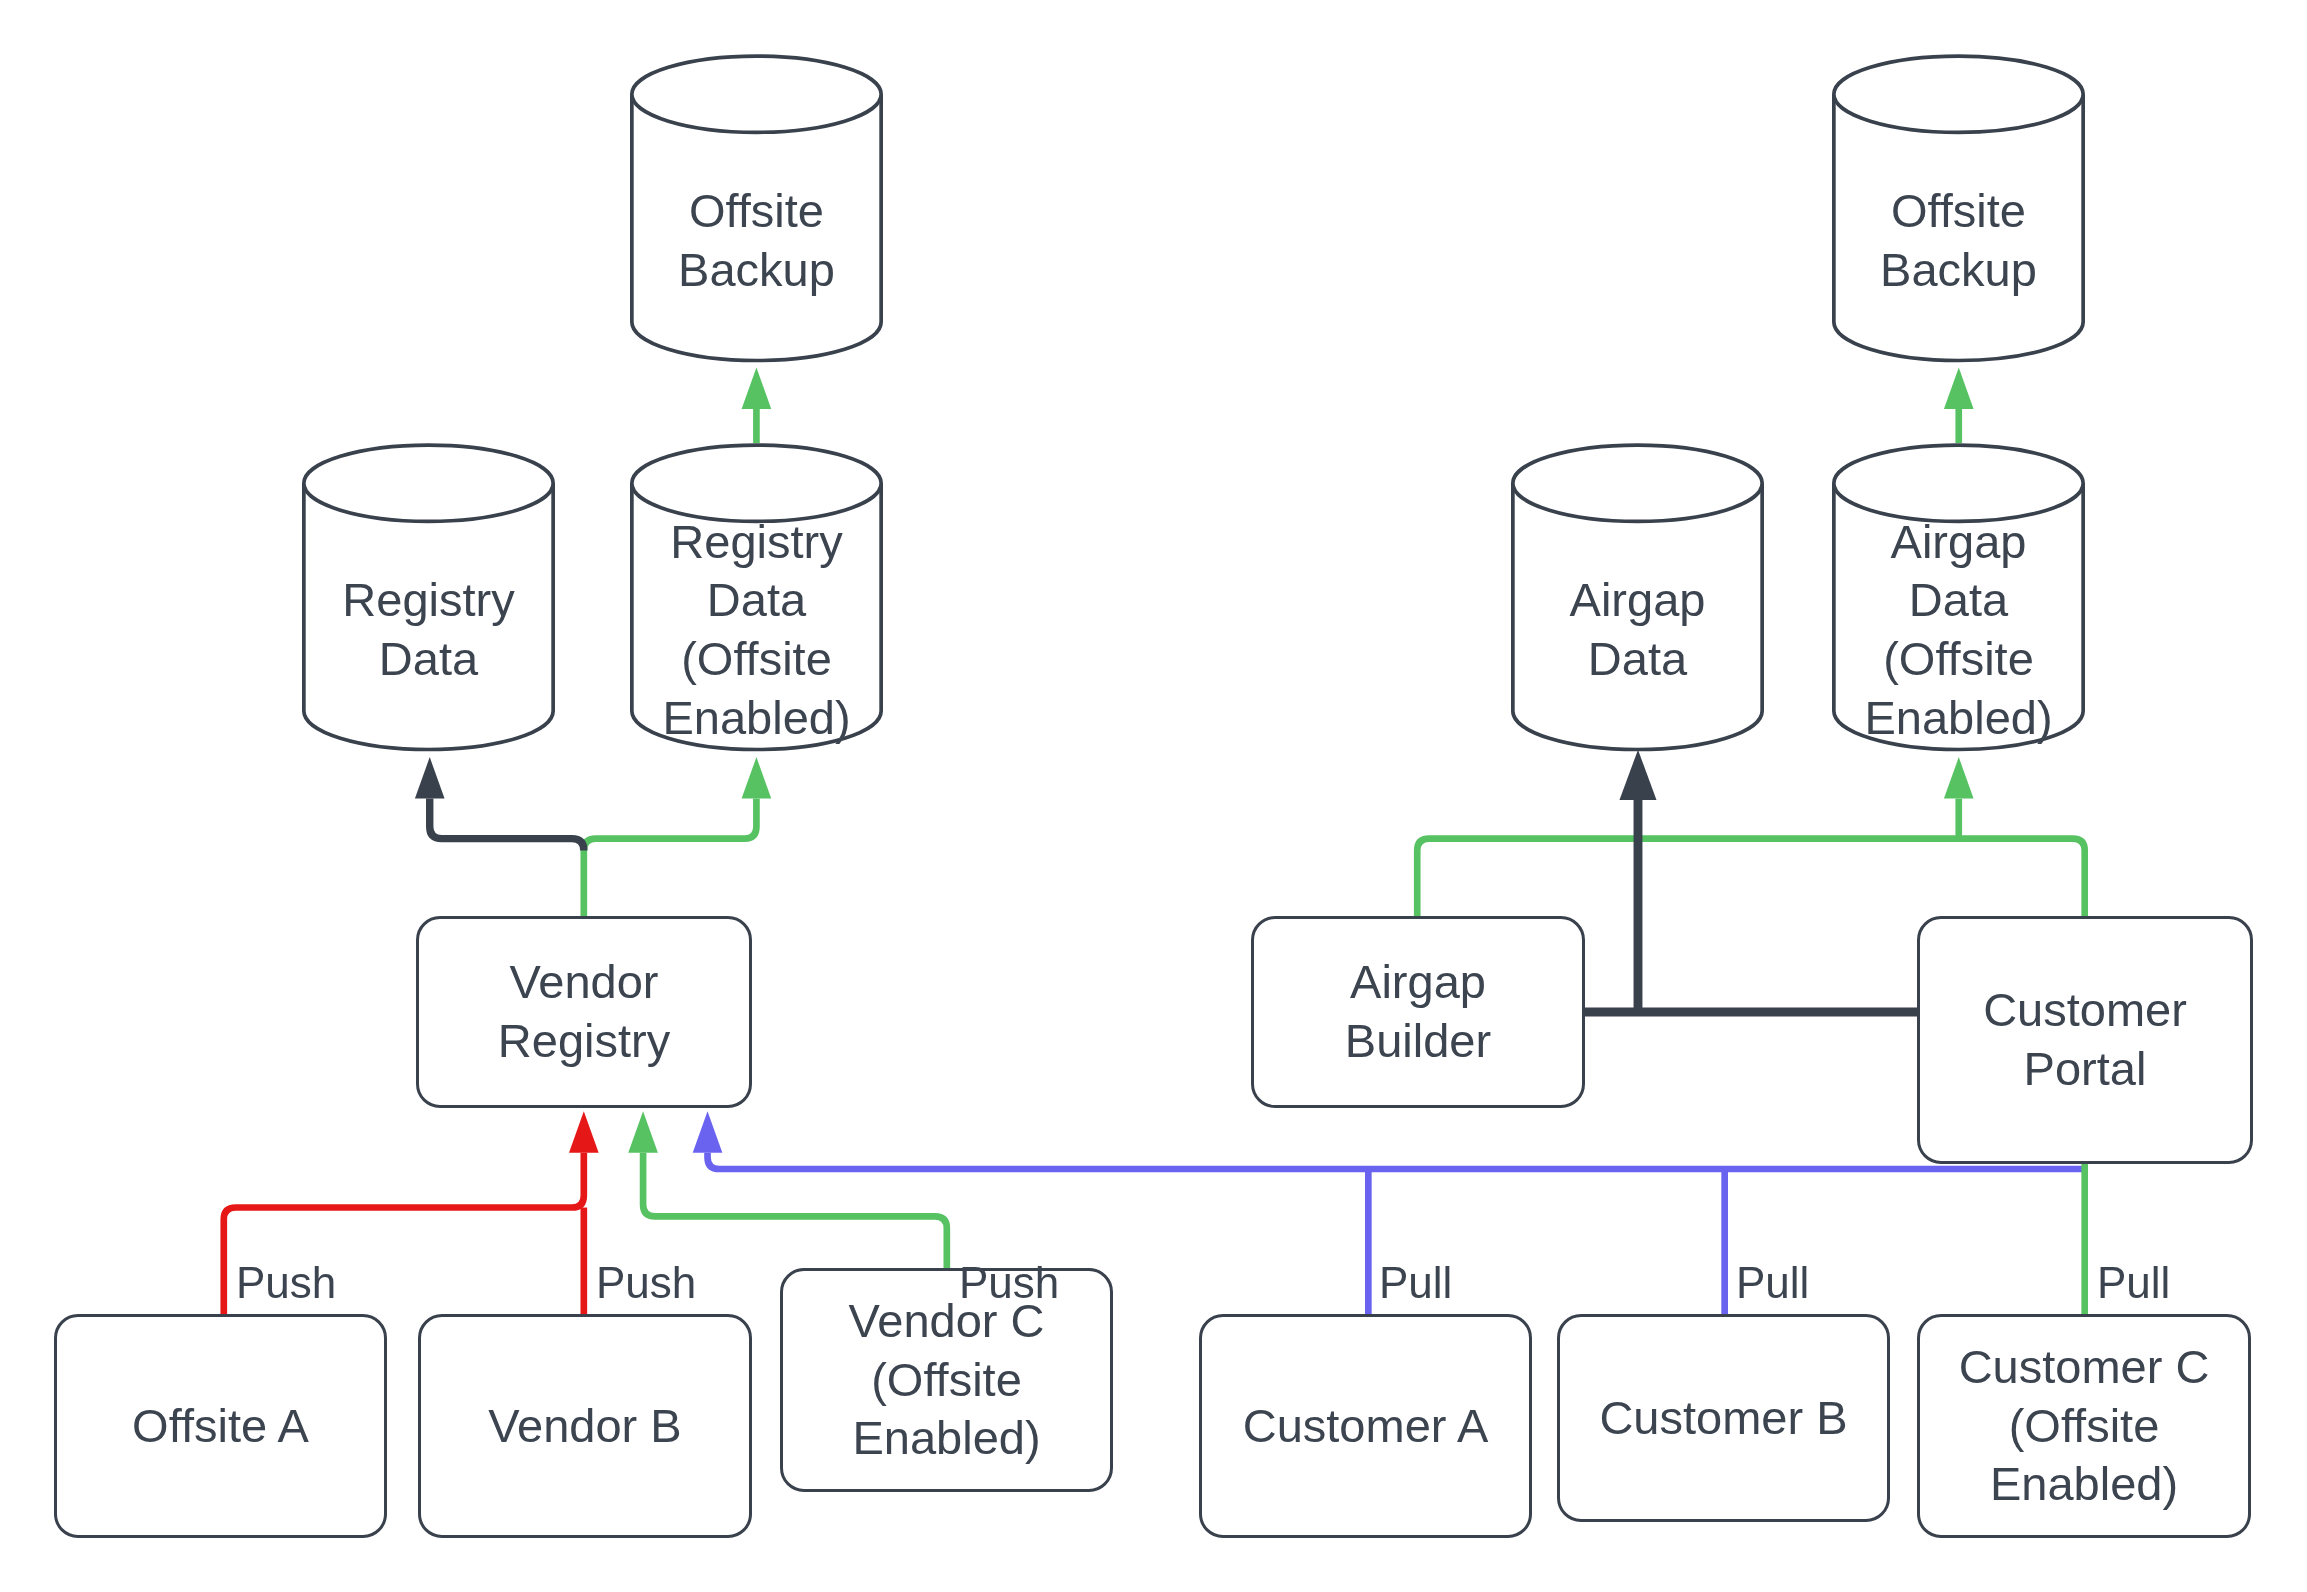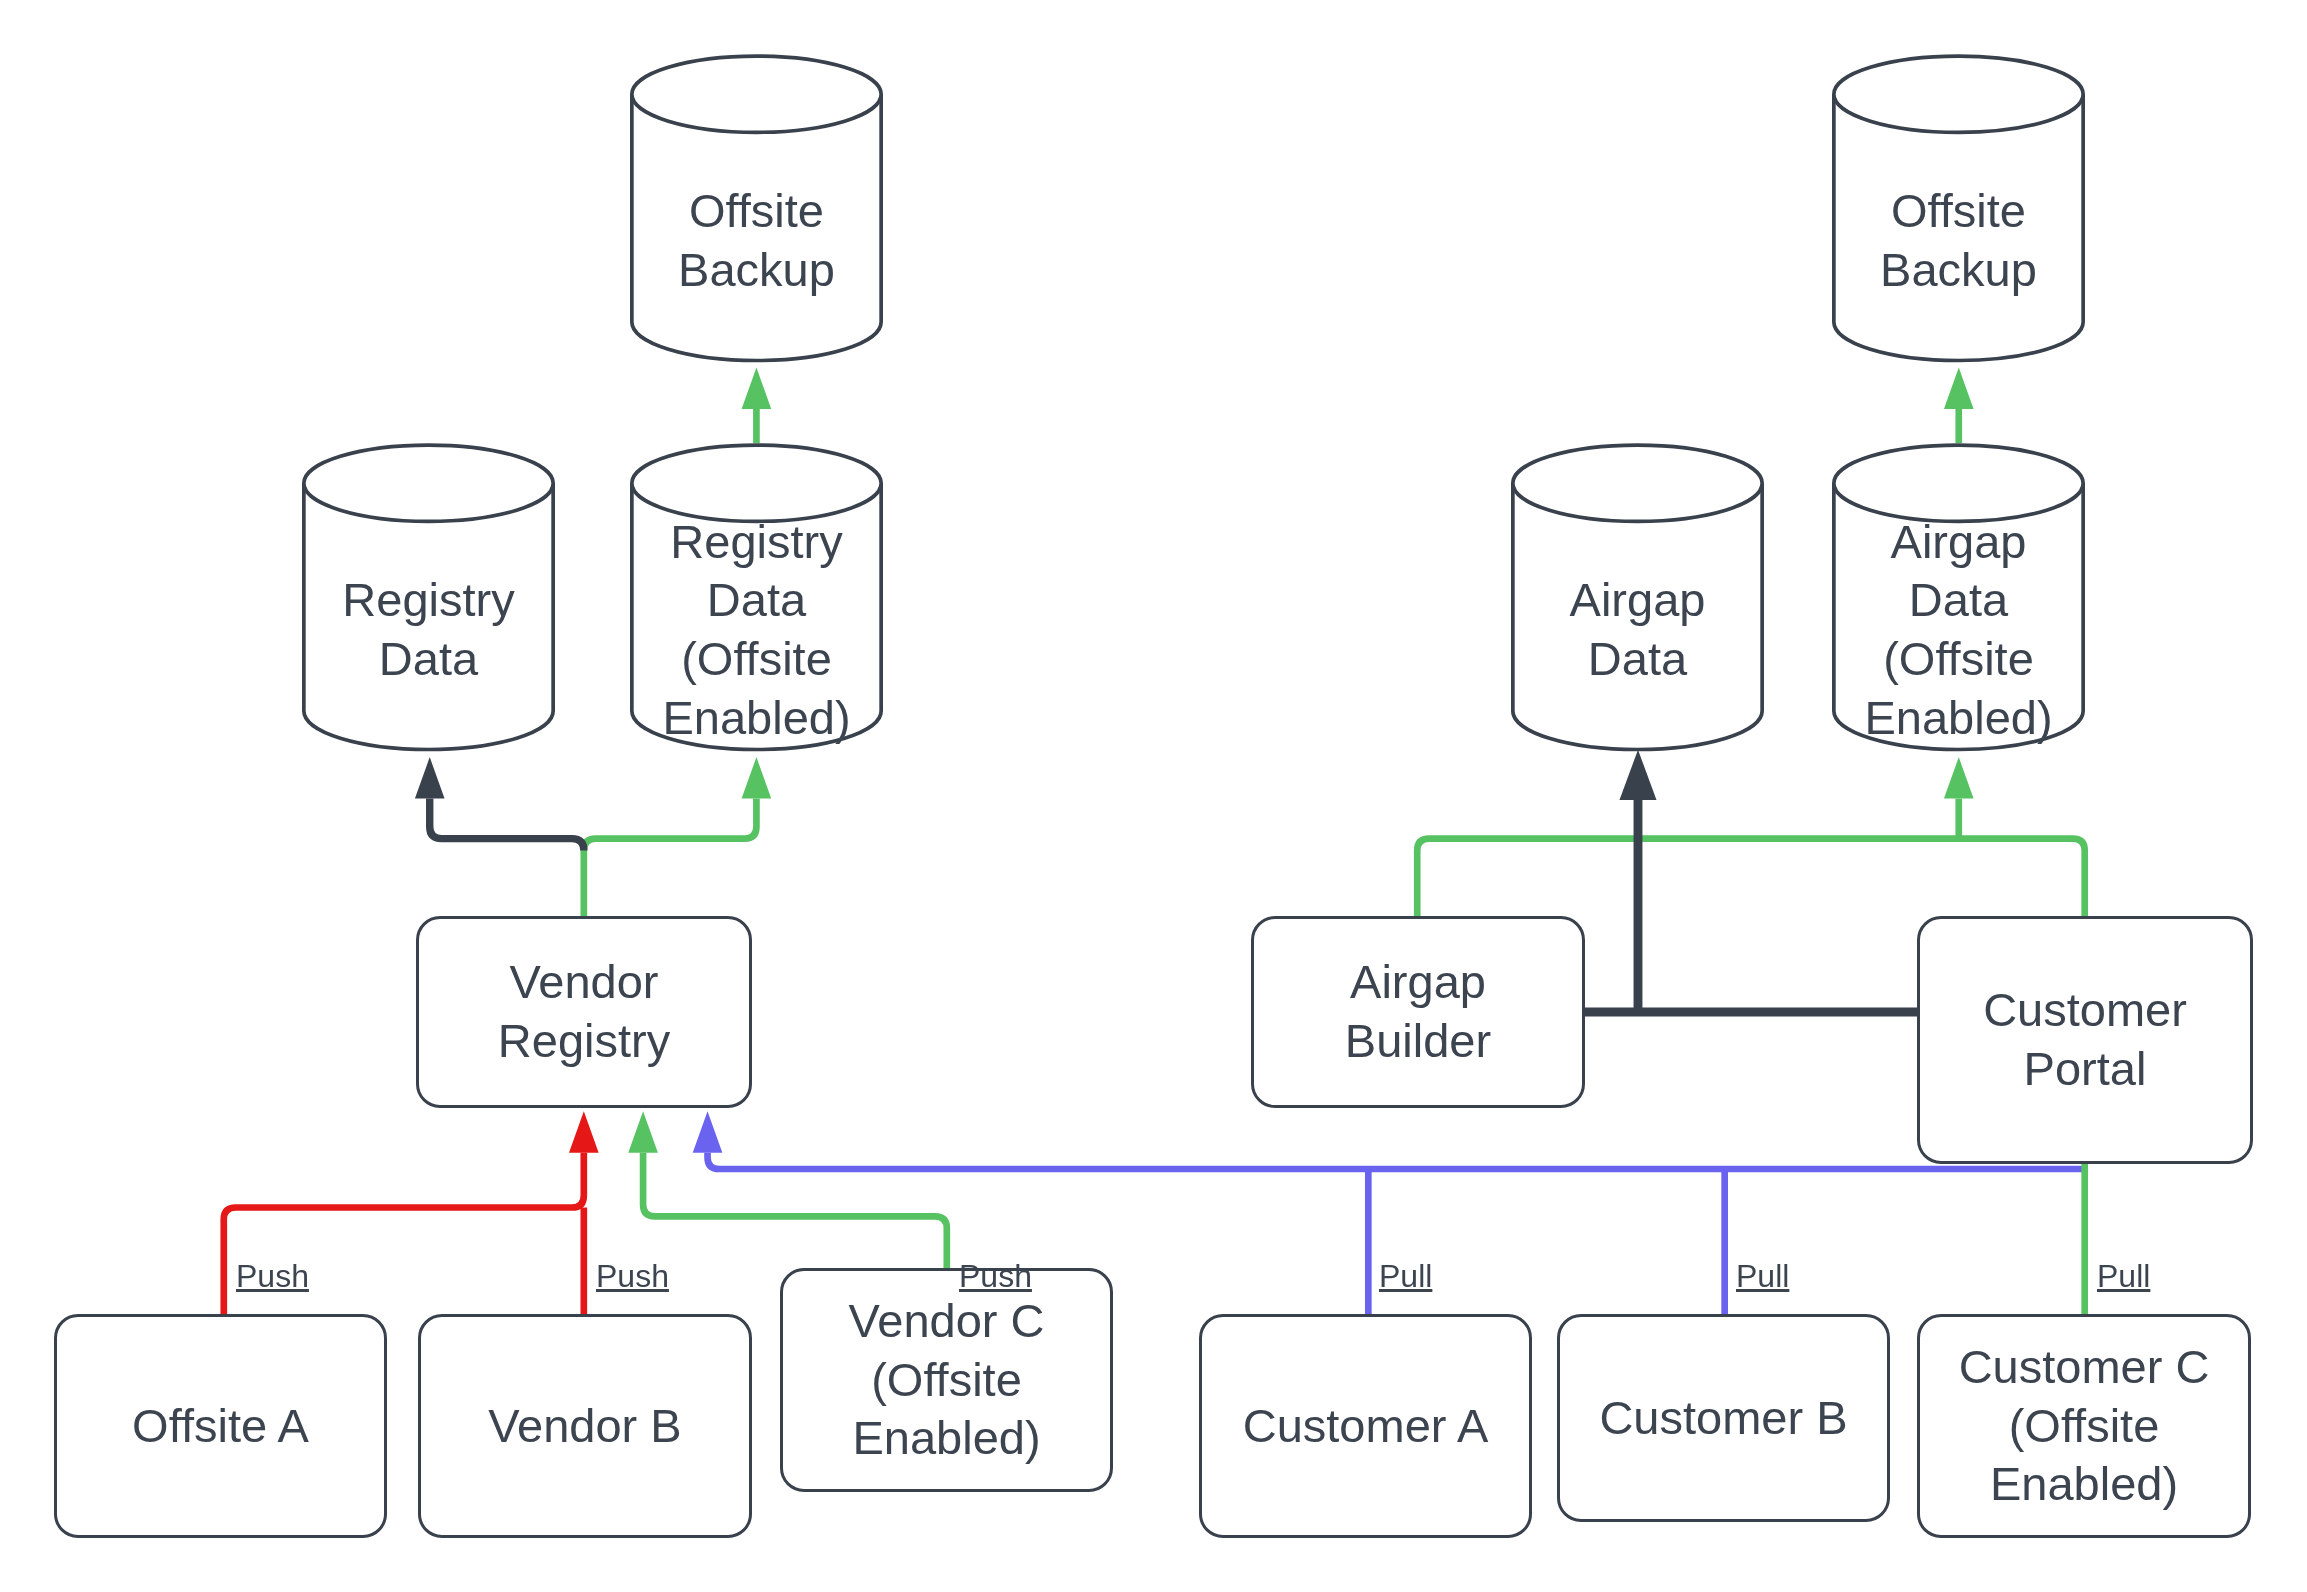--- a/index.html
+++ b/index.html
@@ -31,21 +31,21 @@
     text-align:center;white-space:pre-line;
   }
   .cyl{background:transparent;}
   .cyl svg{position:absolute;left:0;top:0;}
   .cyl-shape{fill:#ffffff;stroke:var(--line);stroke-width:5;}
   .cyl-lbl{
     position:absolute;left:0;right:0;top:74px;bottom:9px;
     display:flex;align-items:center;justify-content:center;
   }
   .elabel{
-    position:absolute;font-size:32px;color:var(--text);white-space:pre;text-decoration:underline;
+    position:absolute;font-size:44px;color:var(--text);white-space:pre;
   }
 </style>
 </head>
 <body style="--red: #e61717; --green: #56c262; --blue: #6a63f0; --dark: #39414d; --line: #39414d; --text: #3c4450;">
 
 <div id="canvas">
 
   <svg id="edges" width="2307" height="1592" viewBox="0 0 3114 2149">
 
     <path class="e-green" d="M 2814 1237 L 2814 1148 Q 2814 1132 2798 1132 L 1929 1132 Q 1913 1132 1913 1148 L 1913 1237"></path>

